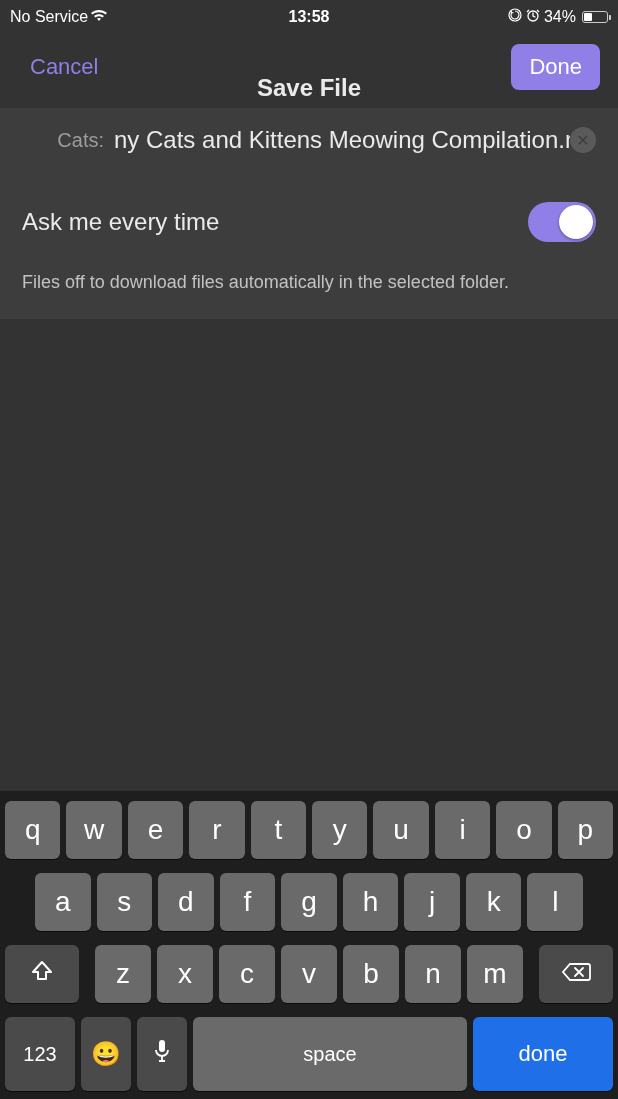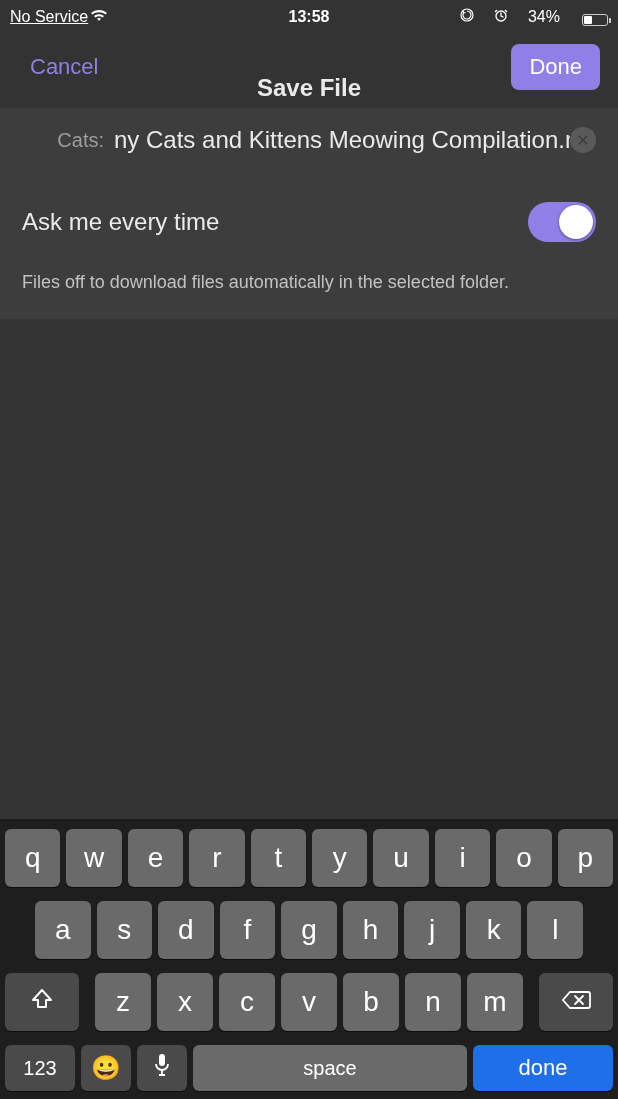--- a/index.html
+++ b/index.html
@@ -16,23 +16,23 @@
   
   .status-bar {
     display: flex;
     align-items: center;
     justify-content: space-between;
     padding: 4px 10px 0 10px;
     height: 30px;
     font-size: 16px;
     font-weight: 500;
   }
-  .status-left { display: flex; align-items: center; gap: 2px; text-decoration: underline; }
+  .status-left { display: flex; align-items: center; gap: 2px; }
   .status-center { position: absolute; left: 50%; transform: translateX(-50%); font-weight: 600; }
-  .status-right { display: flex; align-items: flex-end; gap: 20px; }
+  .status-right { display: flex; align-items: center; gap: 4px; }
   .battery {
     display: inline-block;
     width: 26px; height: 12px;
     border: 1.5px solid #ccc;
     border-radius: 3px;
     position: relative;
     margin-left: 2px;
   }
   .battery::after {
     content: "";
@@ -190,21 +190,21 @@
   }
   .key-letter { flex: 1; min-width: 0; }
   .kb-row2 { padding: 0 30px; }
   .key-special {
     background: #4a4a4a;
     width: 74px;
     flex-shrink: 0;
   }
   .kb-row3 { gap: 6px; }
   .kb-row3 .letters { display: flex; gap: 6px; flex: 1; padding: 0 10px; }
-  .kb-bottom .key { height: 46px; }
+  .kb-bottom .key { height: 74px; }
   .key-123 { width: 70px; font-size: 20px; background: #4a4a4a; }
   .key-emoji { width: 50px; font-size: 24px; background: #4a4a4a; }
   .key-mic { width: 50px; background: #4a4a4a; }
   .key-space { flex: 1; font-size: 20px; background: #6a6a6a; }
   .key-done { width: 140px; font-size: 22px; background: #1f6fe8; color: #fff; }
 </style>
 </head>
 <body>
 
 <div class="status-bar">

